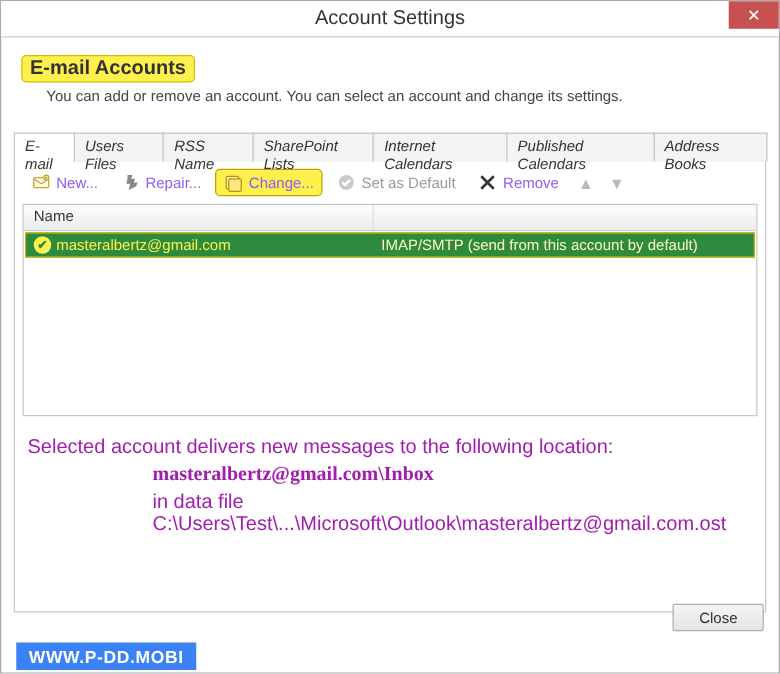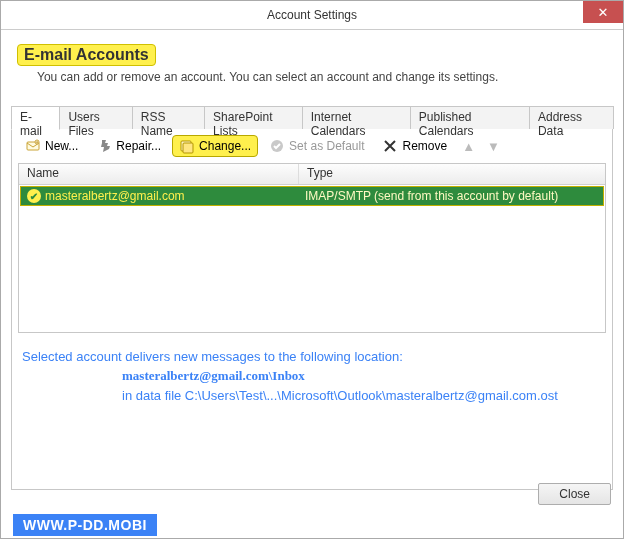--- a/index.html
+++ b/index.html
@@ -21,21 +21,21 @@
   .titlebar {
     height: 28px;
     border-bottom: 1px solid #ccc;
     position: relative;
     display: flex;
     align-items: center;
     justify-content: center;
     background: #fff;
   }
   .titlebar-title {
-    font-size: 12px;
+    font-size: 16px;
     color: #333;
   }
   .close-btn {
     position: absolute;
     right: 0;
     top: 0;
     width: 40px;
     height: 22px;
     background: #c75050;
     color: #fff;
@@ -90,41 +90,42 @@
     border: 1px solid #c7c7c7;
     border-bottom: none;
     background: #f3f3f3;
     padding: 3px 8px 0 8px;
     font-size: 12px;
     color: #333;
     margin-right: -1px;
     cursor: pointer;
     height: 23px;
     box-sizing: border-box;
+    font-style: italic;
   }
   .tab.active {
     background: #fff;
     position: relative;
     z-index: 2;
     border-bottom: 1px solid #fff;
     height: 24px;
   }
   .toolbar {
     display: flex;
     align-items: center;
     gap: 4px;
     padding: 6px 6px;
   }
   .tbtn {
     display: flex;
     align-items: center;
     gap: 4px;
     padding: 2px 6px;
     font-size: 12px;
-    color: #000000;
+    color: #8b5cf6;
     cursor: pointer;
     border: 1px solid transparent;
     border-radius: 2px;
   }
   .tbtn.highlight {
     background: #fff04d;
     border: 1px solid #b8a800;
     border-radius: 4px;
   }
   .tbtn.disabled {
@@ -201,22 +202,22 @@
     background: #fff04d;
     display: flex;
     align-items: center;
     justify-content: center;
     color: #2e8b3d;
     font-size: 10px;
     font-weight: bold;
   }
   .delivery {
     padding: 14px 10px 0 10px;
-    font-size: 13px;
-    color: #3b82f6;
+    font-size: 16px;
+    color: #a21caf;
   }
   .delivery-line {
     padding: 2px 0;
   }
   .delivery-indent {
     padding-left: 100px;
   }
   .delivery-bold {
     font-weight: bold;
     font-family: Liberation Serif, serif;
@@ -276,21 +277,21 @@
 
     <div class="tabs-wrap">
 
       <div class="tabs">
         <div class="tab active">E-mail</div>
         <div class="tab">Users Files</div>
         <div class="tab">RSS Name</div>
         <div class="tab">SharePoint Lists</div>
         <div class="tab">Internet Calendars</div>
         <div class="tab">Published Calendars</div>
-        <div class="tab">Address Data</div>
+        <div class="tab">Address Books</div>
       </div>
 
       <div class="toolbar">
         <div class="tbtn">
           <span class="ico">
             <svg width="16" height="16" viewBox="0 0 16 16">
                 <rect x="2" y="4" width="12" height="8" rx="1" fill="#fffbe0" stroke="#caa437"></rect>
                 <path d="M2 5 L8 9 L14 5" stroke="#caa437" fill="none"></path>
                 <circle cx="12" cy="4" r="2" fill="#fff" stroke="#caa437"></circle>
                 <text x="12" y="6" font-size="5" text-anchor="middle" fill="#caa437">✦</text>
@@ -332,21 +333,20 @@
           </span>
           <span>Remove</span>
         </div>
         <span class="arrow-disabled">▲</span>
         <span class="arrow-disabled">▼</span>
       </div>
 
       <div class="list-box">
         <div class="list-header">
           <div class="col-name">Name</div>
-          <div class="col-type">Type</div>
         </div>
         <div class="list-row">
           <div class="row-name">
             <span class="check-ico">✔</span>
             <span>masteralbertz@gmail.com</span>
           </div>
           <div class="row-type">IMAP/SMTP (send from this account by default)</div>
         </div>
       </div>
 

